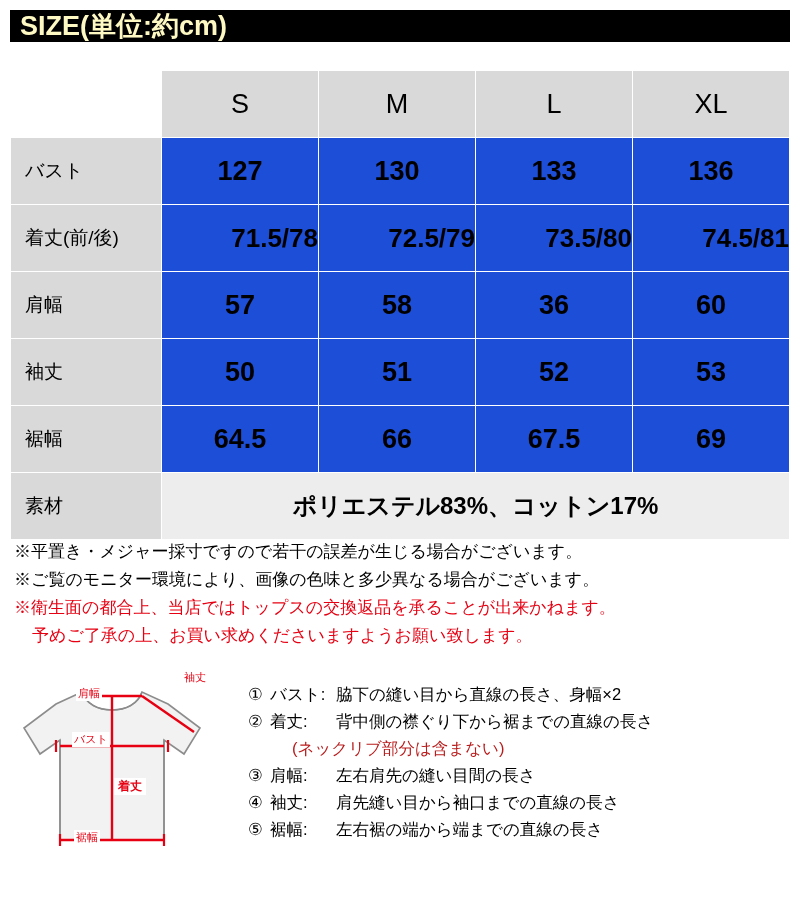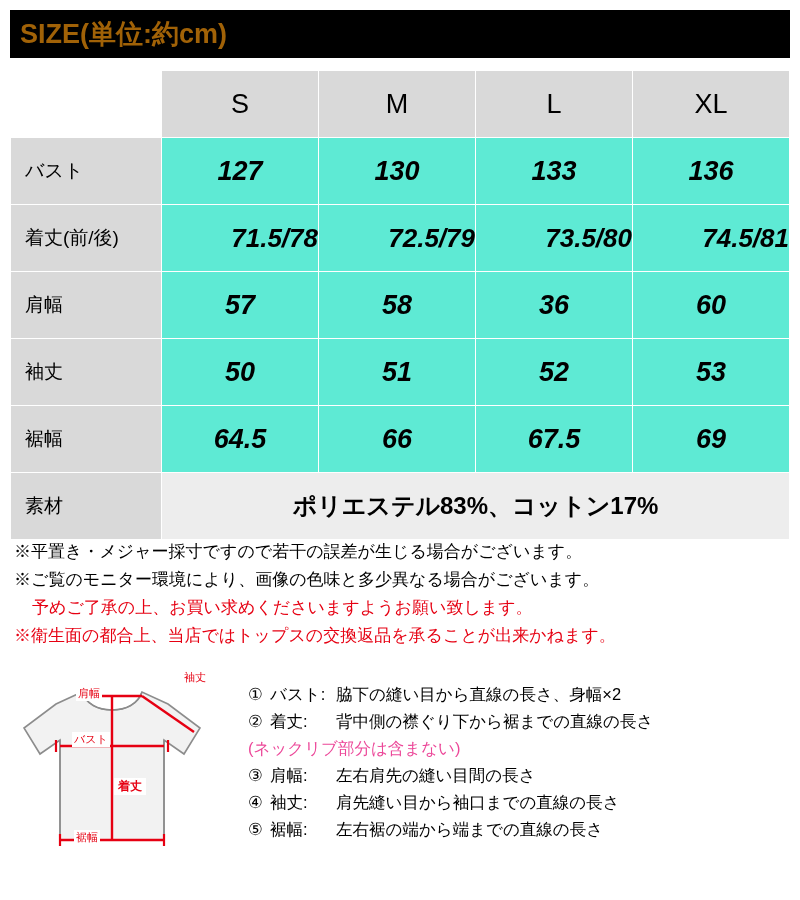--- a/index.html
+++ b/index.html
@@ -19,23 +19,23 @@
     width: 800px;
     height: 900px;
   }
 
   
   .title-bar {
     position: absolute;
     left: 10px;
     top: 10px;
     width: 780px;
-    height: 48px;
+    height: 32px;
     background: #000000;
-    color: #a16207;
+    color: #fef9c3;
     display: flex;
     align-items: center;
     padding-left: 10px;
     box-sizing: border-box;
   }
   .title-bar .title-text {
     font-size: 27px;
     font-weight: bold;
     letter-spacing: 0px;
     line-height: 1;
@@ -69,24 +69,23 @@
   }
   .size-table .row-head {
     background: #d9d9d9;
     font-size: 19px;
     text-align: left;
     padding-left: 14px;
     font-weight: normal;
     width: 150px;
   }
   .size-table .cell {
-    background: #5eead4;
+    background: #1d4ed8;
     font-size: 27px;
     font-weight: bold;
-    font-style: italic;
   }
   .size-table .cell.small {
     font-size: 26px;
     text-align: right;
   }
   .size-table .material-cell {
     background: #ededed;
     font-size: 24px;
     font-weight: bold;
   }
@@ -141,21 +140,22 @@
     display: inline-block;
     width: 22px;
   }
   .legend-line .lbl {
     display: inline-block;
     width: 66px;
   }
   .legend-sub {
     font-size: 16.5px;
     line-height: 27px;
-    color: #ec4899;
+    color: #b91c1c;
+    margin-left: 44px;
   }
 </style>
 </head>
 <body>
 
 <div class="page">
 
   <div class="title-bar">
     <span class="title-text">SIZE(単位:約cm)</span>
   </div>
@@ -213,22 +213,22 @@
       <tr class="body-row">
         <td class="row-head">素材</td>
         <td class="material-cell" colspan="4">ポリエステル83%、コットン17%</td>
       </tr>
     </tbody>
   </table>
 
   <div class="notes">
     <div class="note black">※平置き・メジャー採寸ですので若干の誤差が生じる場合がございます。</div>
     <div class="note black">※ご覧のモニター環境により、画像の色味と多少異なる場合がございます。</div>
+    <div class="note red">※衛生面の都合上、当店ではトップスの交換返品を承ることが出来かねます。</div>
     <div class="note red2">予めご了承の上、お買い求めくださいますようお願い致します。</div>
-    <div class="note red">※衛生面の都合上、当店ではトップスの交換返品を承ることが出来かねます。</div>
   </div>
 
   <div class="bottom">
 
     <div class="diagram">
       <svg width="215" height="215" viewBox="0 0 215 215">
 
         <path d="M68,22 L42,34 L10,58 L26,84 L46,70 L46,170 L150,170 L150,70 L170,84 L186,58 L154,34 L128,22
                  C124,34 112,40 98,40 C84,40 72,34 68,22 Z" fill="#f2f2f2" stroke="#8c8c8c" stroke-width="1.6"></path>
 

